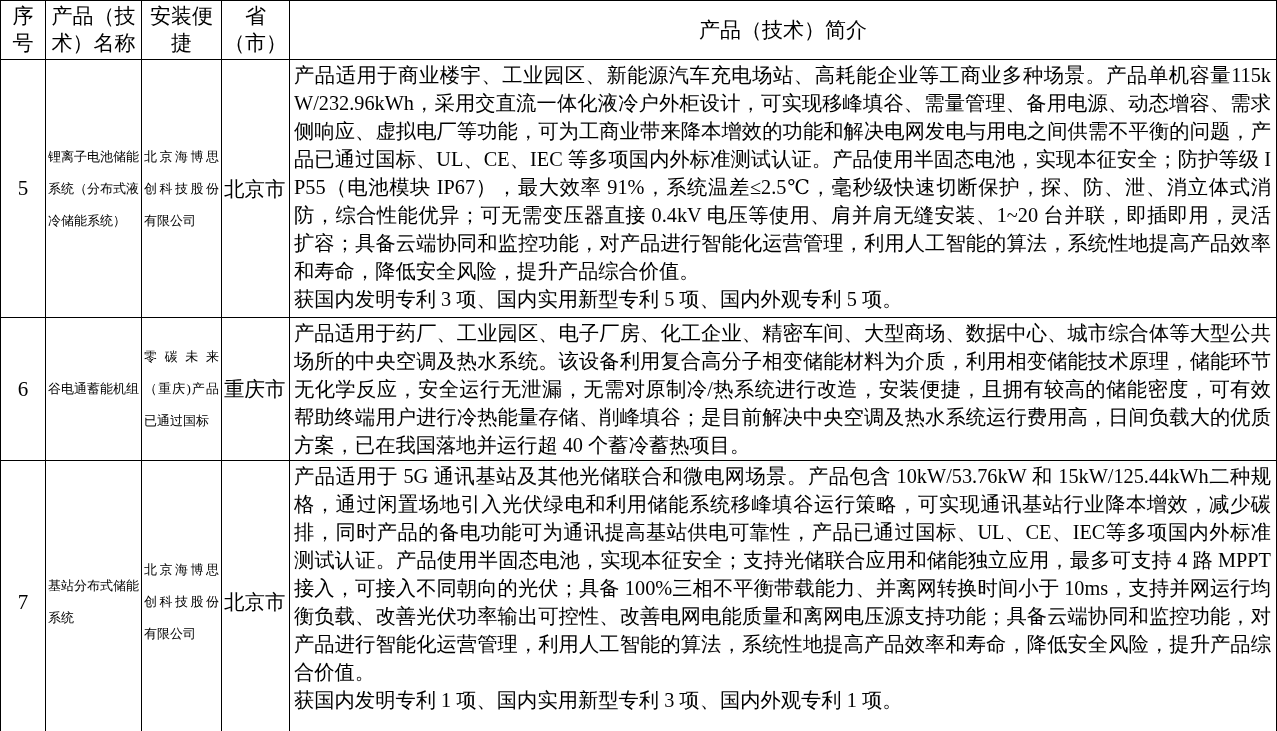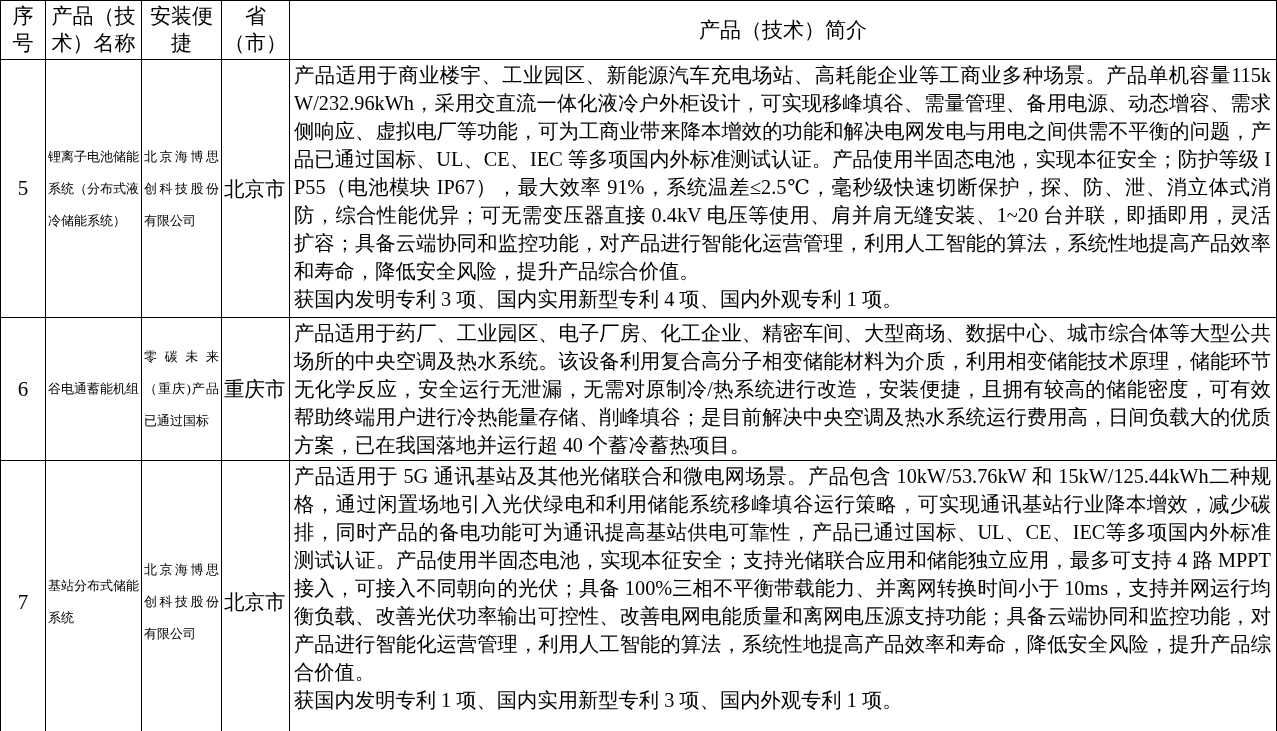--- a/index.html
+++ b/index.html
@@ -92,21 +92,21 @@
     </tr>
   </thead>
   <tbody>
     <tr class="row-5">
       <td class="cell-no">5</td>
       <td class="cell-name">锂离子电池储能系统（分布式液冷储能系统）</td>
       <td class="cell-company">北京海博思创科技股份有限公司</td>
       <td class="cell-prov">北京市</td>
       <td class="cell-intro">
         <div>产品适用于商业楼宇、工业园区、新能源汽车充电场站、高耗能企业等工商业多种场景。产品单机容量115kW/232.96kWh，采用交直流一体化液冷户外柜设计，可实现移峰填谷、需量管理、备用电源、动态增容、需求侧响应、虚拟电厂等功能，可为工商业带来降本增效的功能和解决电网发电与用电之间供需不平衡的问题，产品已通过国标、UL、CE、IEC 等多项国内外标准测试认证。产品使用半固态电池，实现本征安全；防护等级 IP55（电池模块 IP67），最大效率 91%，系统温差≤2.5℃，毫秒级快速切断保护，探、防、泄、消立体式消防，综合性能优异；可无需变压器直接 0.4kV 电压等使用、肩并肩无缝安装、1~20 台并联，即插即用，灵活扩容；具备云端协同和监控功能，对产品进行智能化运营管理，利用人工智能的算法，系统性地提高产品效率和寿命，降低安全风险，提升产品综合价值。</div>
-        <div>获国内发明专利 3 项、国内实用新型专利 4 项、国内外观专利 1 项。</div>
+        <div>获国内发明专利 3 项、国内实用新型专利 5 项、国内外观专利 5 项。</div>
       </td>
     </tr>
     <tr class="row-6">
       <td class="cell-no">6</td>
       <td class="cell-name">谷电通蓄能机组</td>
       <td class="cell-company">零碳未来（重庆)产品已通过国标</td>
       <td class="cell-prov">重庆市</td>
       <td class="cell-intro">
         <div>产品适用于药厂、工业园区、电子厂房、化工企业、精密车间、大型商场、数据中心、城市综合体等大型公共场所的中央空调及热水系统。该设备利用复合高分子相变储能材料为介质，利用相变储能技术原理，储能环节无化学反应，安全运行无泄漏，无需对原制冷/热系统进行改造，安装便捷，且拥有较高的储能密度，可有效帮助终端用户进行冷热能量存储、削峰填谷；是目前解决中央空调及热水系统运行费用高，日间负载大的优质方案，已在我国落地并运行超 40 个蓄冷蓄热项目。</div>
       </td>

